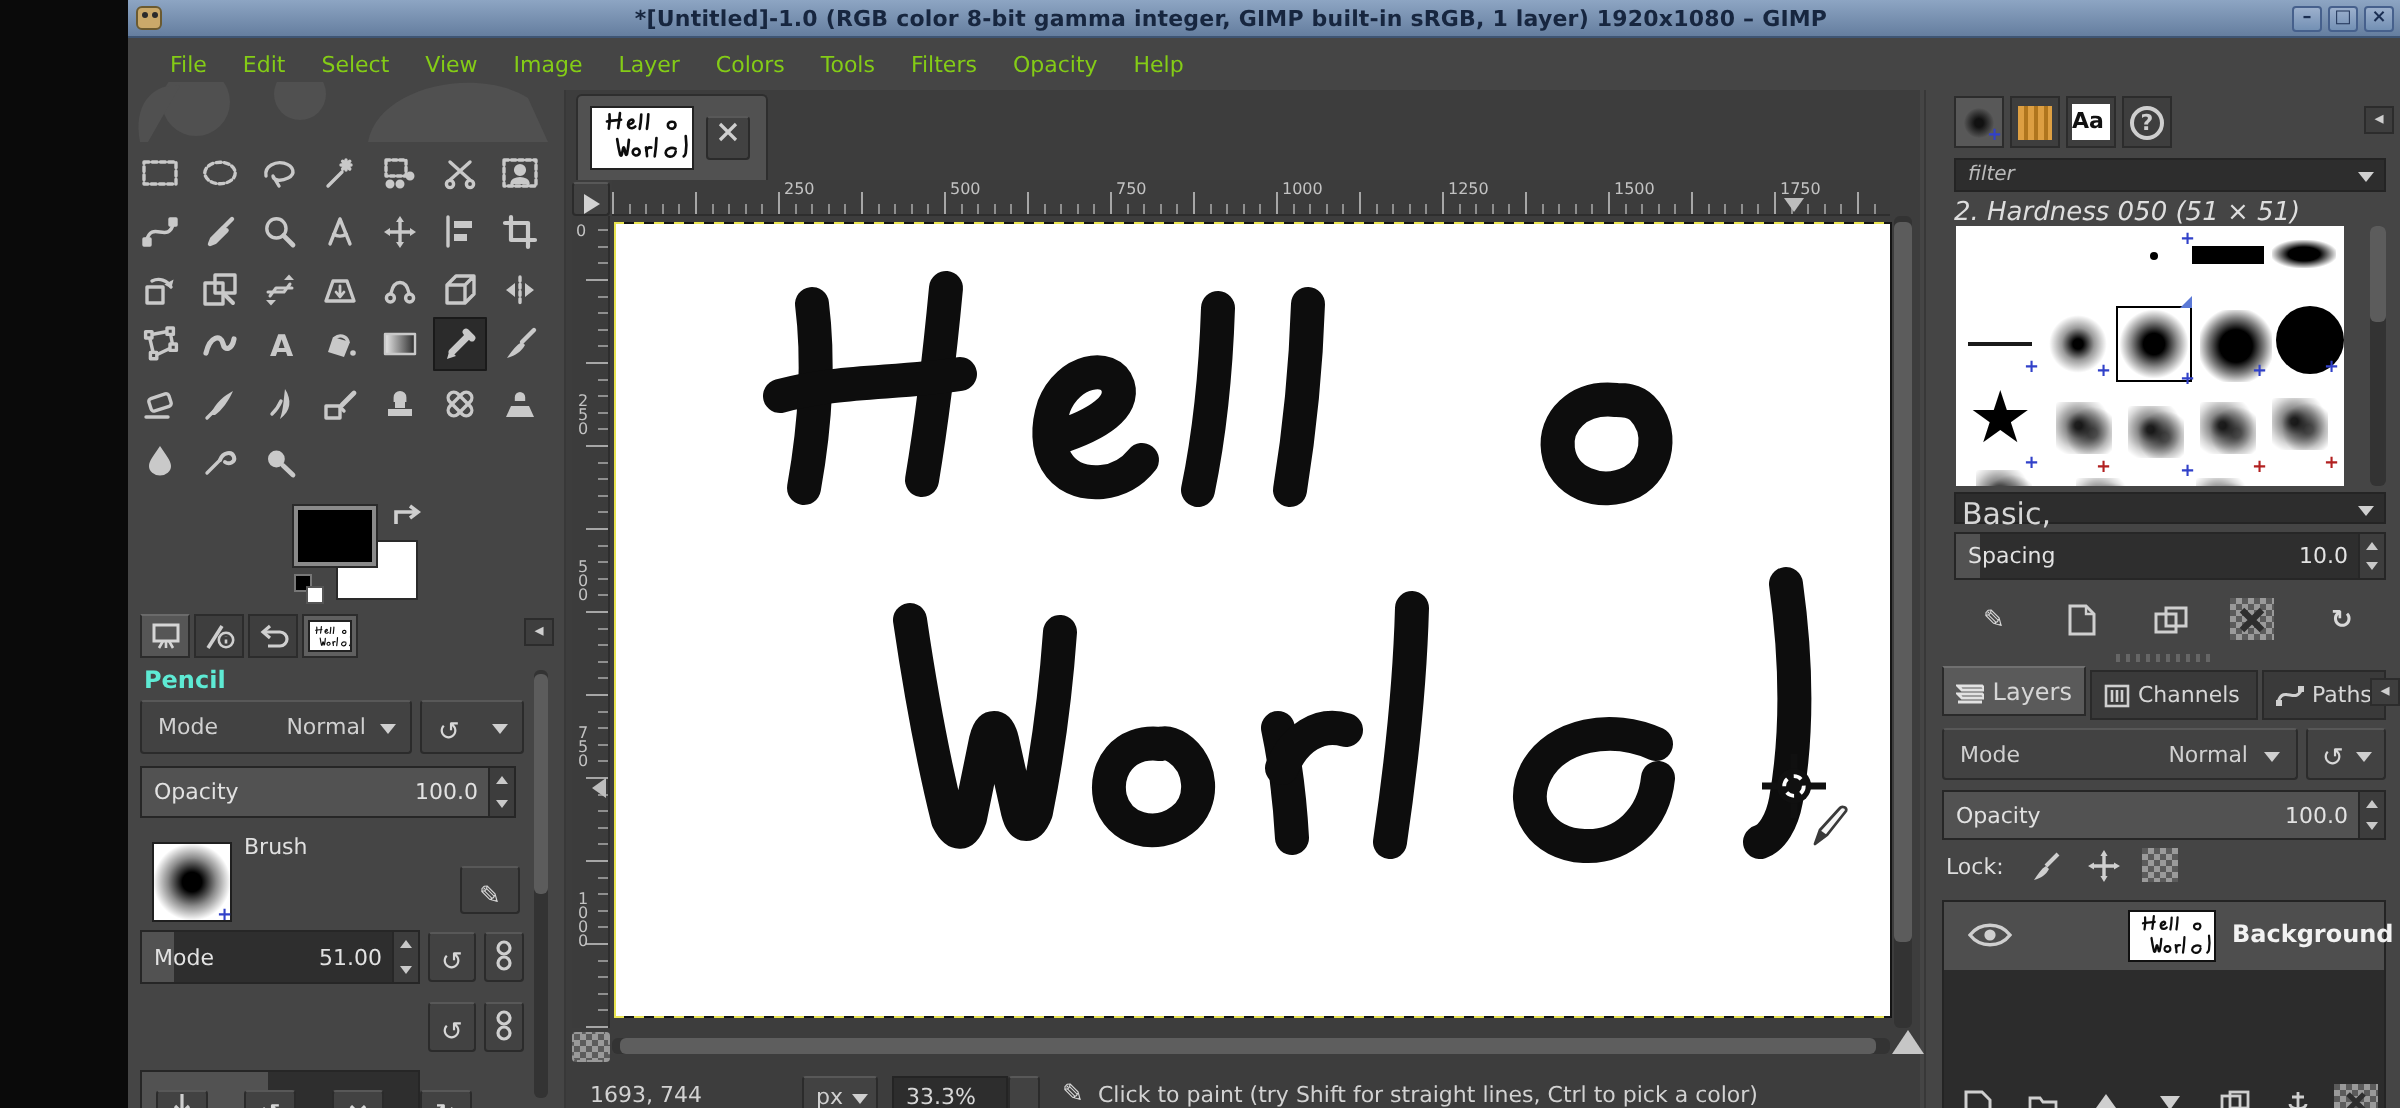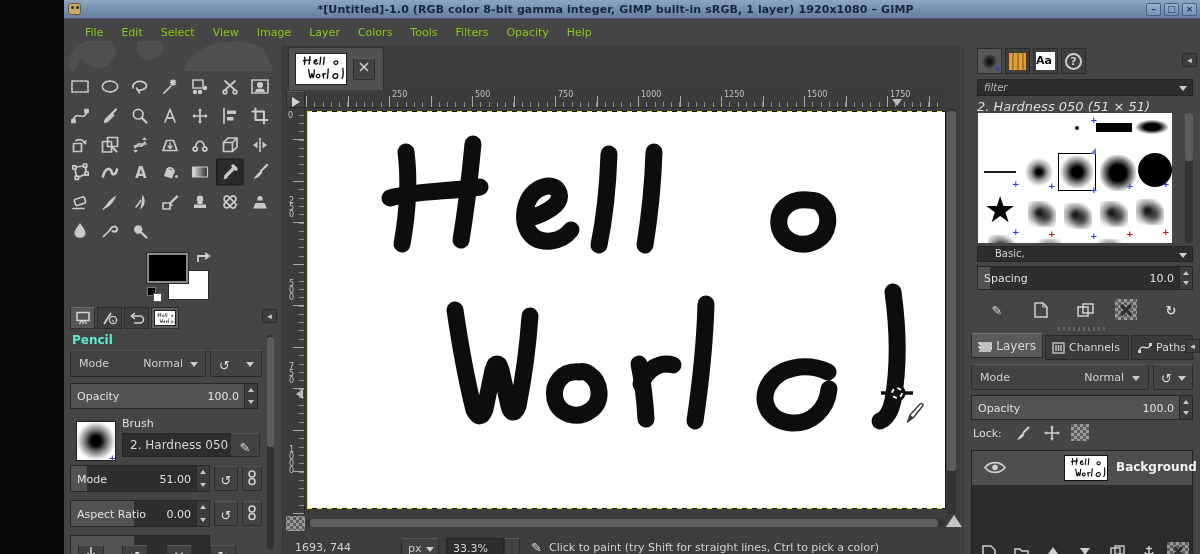--- a/index.html
+++ b/index.html
@@ -363,43 +363,36 @@
       <span class="lab">Opacity</span>
       <span class="val">100.0</span>
       <span class="spin"></span>
     </div>
 
     <div class="abs" style="left:12px;top:376px;width:40px;height:40px;background:#fff;border:1px solid #1f1f1f">
       <div style="width:100%;height:100%;background:radial-gradient(circle,#000 18%,rgba(0,0,0,.45) 45%,rgba(0,0,0,0) 72%)"></div>
       <span class="bplus" style="right:-1px;bottom:-3px">+</span>
     </div>
     <div class="abs" style="left:58px;top:372px;font-size:11px;color:#e0e0e0">Brush</div>
-    <div class="abs entry" style="left:58px;top:388px;width:120px;height:24px;font-size:12px;padding:4px 0 0 7px">2. Hardness 050</div>
     <div class="abs btn icon-edit" style="left:166px;top:388px;width:30px;height:24px;text-align:center;padding-top:3px"></div>
 
     <div class="slider" style="left:6px;top:420px;width:140px;height:27px">
       <div class="fill" style="width:16px"></div>
       <span class="lab">Mode</span>
       <span class="val">51.00</span>
       <span class="spin"></span>
     </div>
     <div class="abs btn icon-reset" style="left:150px;top:421px;width:24px;height:25px;text-align:center;padding-top:3px"></div>
     <div class="abs btn" style="left:178px;top:421px;width:20px;height:25px">
       <svg width="14" height="18" style="margin:2px 0 0 2px">
           <circle cx="7" cy="5" r="3" fill="none" stroke="#cfcfcf" stroke-width="1.6"></circle>
           <circle cx="7" cy="12.5" r="3" fill="none" stroke="#cfcfcf" stroke-width="1.6"></circle>
         </svg>
     </div>
 
-    <div class="slider" style="left:6px;top:455px;width:140px;height:27px">
-      <div class="fill" style="width:63px"></div>
-      <span class="lab">Aspect Ratio</span>
-      <span class="val">0.00</span>
-      <span class="spin"></span>
-    </div>
     <div class="abs btn icon-reset" style="left:150px;top:456px;width:24px;height:25px;text-align:center;padding-top:3px"></div>
     <div class="abs btn" style="left:178px;top:456px;width:20px;height:25px">
       <svg width="14" height="18" style="margin:2px 0 0 2px">
           <circle cx="7" cy="5" r="3" fill="none" stroke="#cfcfcf" stroke-width="1.6"></circle>
           <circle cx="7" cy="12.5" r="3" fill="none" stroke="#cfcfcf" stroke-width="1.6"></circle>
         </svg>
     </div>
 
     <div class="slider" style="left:6px;top:490px;width:140px;height:27px">
         <div class="fill" style="width:63px"></div>
@@ -549,21 +542,21 @@
       <span class="rplus" style="left:184px;top:114px">+</span>
       <div class="grunge" style="left:10px;top:122px"></div>
       <div class="grunge" style="left:60px;top:126px"></div>
       <div class="grunge" style="left:120px;top:126px"></div>
     </div>
     <div class="vscroll" style="left:222px;top:68px;height:130px;width:8px">
         <div class="thumb" style="top:0;height:48px;width:8px"></div>
       </div>
 
     <div class="abs entry" style="left:14px;top:201px;width:216px;height:16px">
-      <span class="abs" style="left:17px;top:1px;font-size:10px">Basic,</span>
+      <span class="abs" style="left:3px;top:1px;font-size:15px">Basic,</span>
       <span class="darr" style="right:5px;top:6px"></span>
     </div>
 
     <div class="slider" style="left:14px;top:221px;width:216px;height:24px">
       <div class="fill" style="width:12px"></div>
       <span class="lab">Spacing</span>
       <span class="val">10.0</span>
       <span class="spin"></span>
     </div>
 

